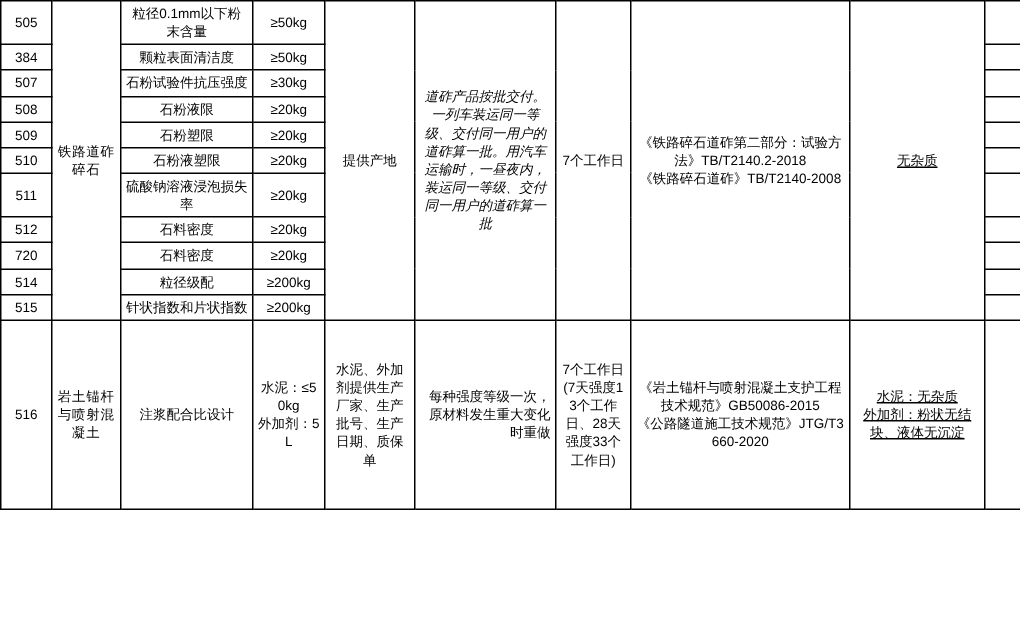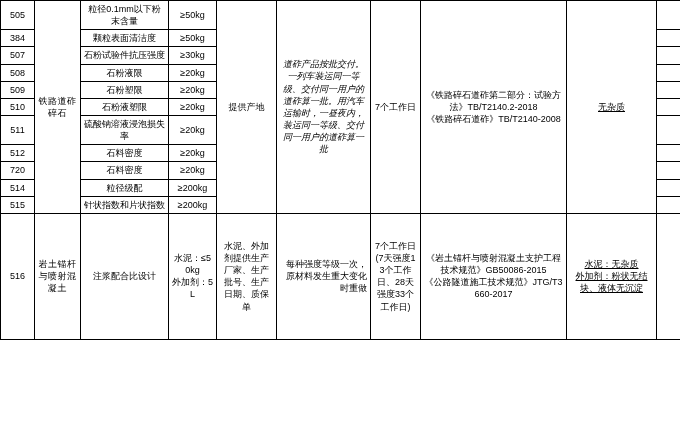--- a/index.html
+++ b/index.html
@@ -162,21 +162,21 @@
       <tr style="height:126px">
         <td class="cell-idx">516</td>
         <td class="cell-cat">岩土锚杆与喷射混凝土</td>
         <td class="cell-item">注浆配合比设计</td>
         <td class="cell-spec" style="white-space:pre-line">水泥：≤50kg
 外加剂：5L</td>
         <td class="cell-prov">水泥、外加剂提供生产厂家、生产批号、生产日期、质保单</td>
         <td class="cell-note" style="text-align:right">每种强度等级一次，原材料发生重大变化时重做</td>
         <td class="cell-time">7个工作日(7天强度13个工作日、28天强度33个工作日)</td>
         <td class="cell-std" style="white-space:pre-line">《岩土锚杆与喷射混凝土支护工程技术规范》GB50086-2015
-《公路隧道施工技术规范》JTG/T3660-2017</td>
+《公路隧道施工技术规范》JTG/T3660-2020</td>
         <td class="cell-rem" style="white-space:pre-line">水泥：无杂质
 外加剂：粉状无结块、液体无沉淀</td>
         <td class="cell-tail"></td>
       </tr>
 
     </tbody>
   </table>
 </div>
 
 </body></html>

